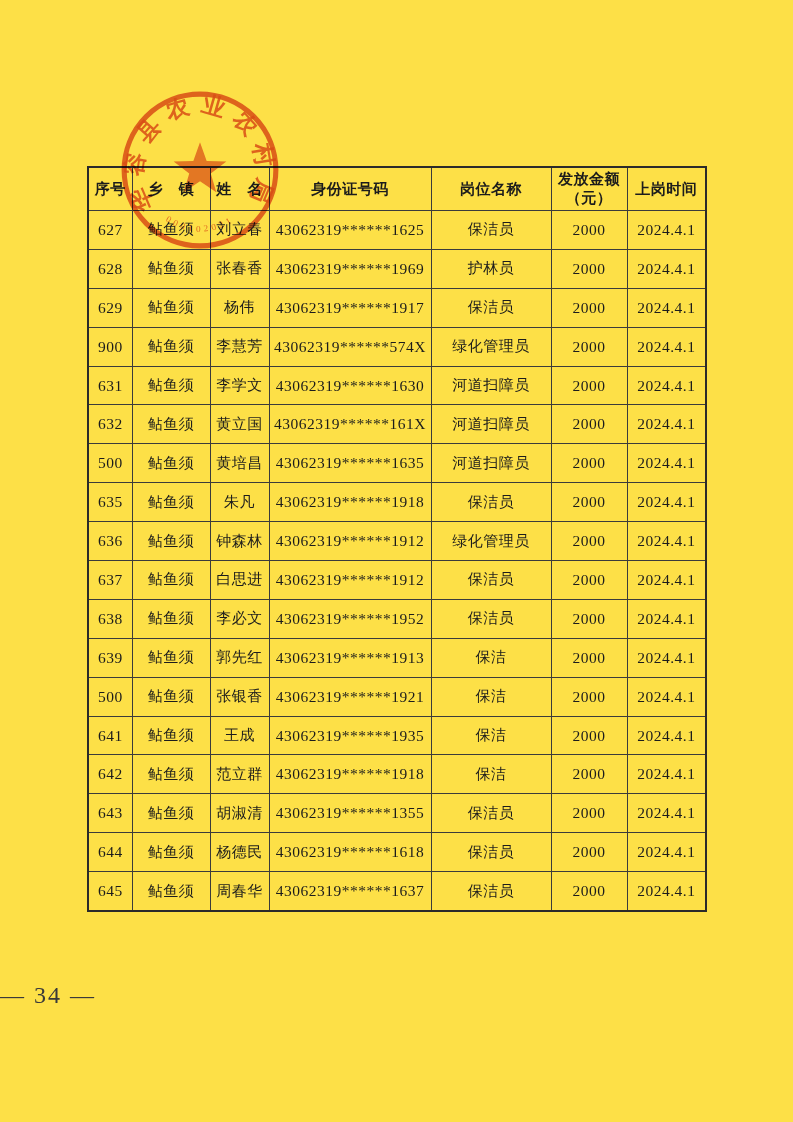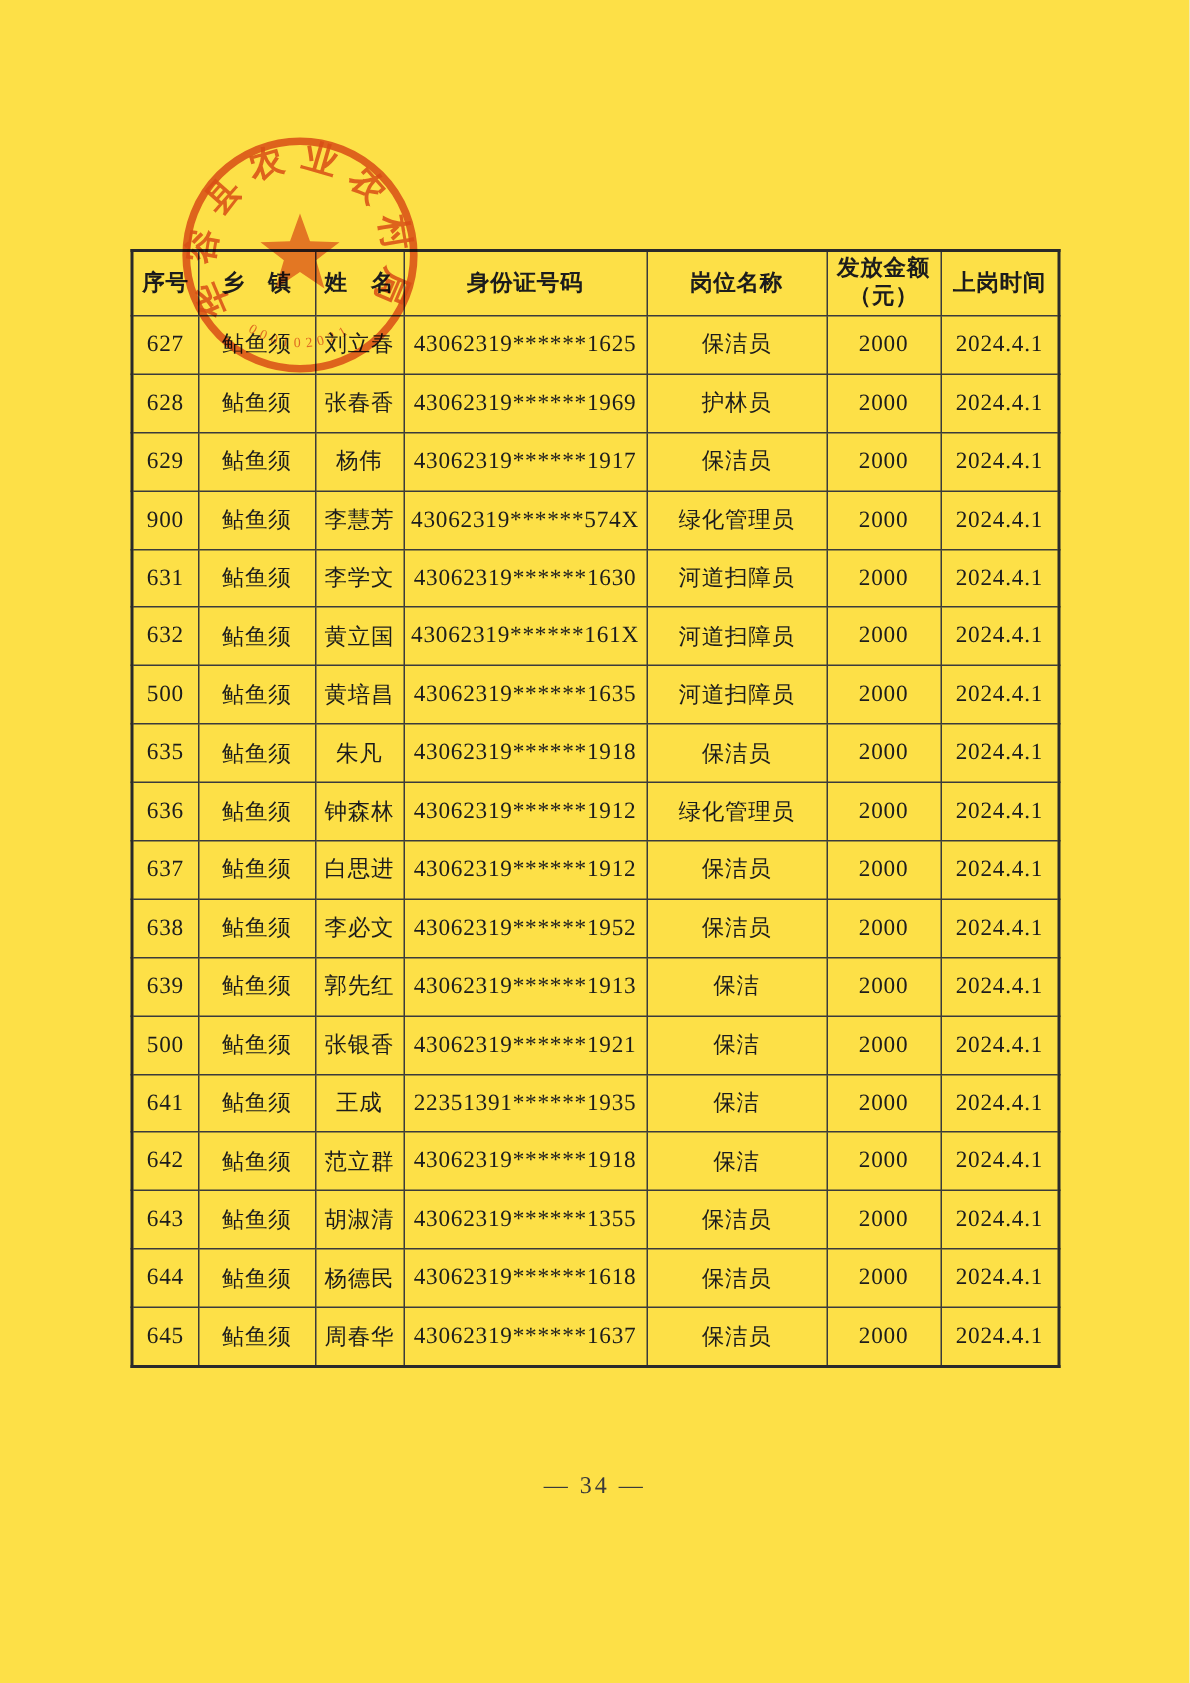--- a/index.html
+++ b/index.html
@@ -50,22 +50,21 @@
   }
   table.roster td.num{
     font-size:15.5px;
     letter-spacing:.5px;
     font-family:"Liberation Serif","DejaVu Serif",serif;
   }
   
   .page-num{
     position:absolute;
     left:0;right:0;top:982px;
-    text-align:center;
-    font-size:16px;
+    font-size:24px;
     color:#3a3a3a;
     letter-spacing:2px;
   }
   
   .seal{
     position:absolute;
     left:118px;top:88px;
     width:164px;height:164px;
     mix-blend-mode:multiply;
     opacity:.88;
@@ -214,21 +213,21 @@
       <td>张银香</td>
       <td class="num">43062319******1921</td>
       <td>保洁</td>
       <td class="num">2000</td>
       <td class="num">2024.4.1</td>
     </tr>
         <tr>
       <td class="num">641</td>
       <td>鲇鱼须</td>
       <td>王成</td>
-      <td class="num">22351391******1935</td>
+      <td class="num">43062319******1935</td>
       <td>保洁</td>
       <td class="num">2000</td>
       <td class="num">2024.4.1</td>
     </tr>
         <tr>
       <td class="num">642</td>
       <td>鲇鱼须</td>
       <td>范立群</td>
       <td class="num">43062319******1918</td>
       <td>保洁</td>

